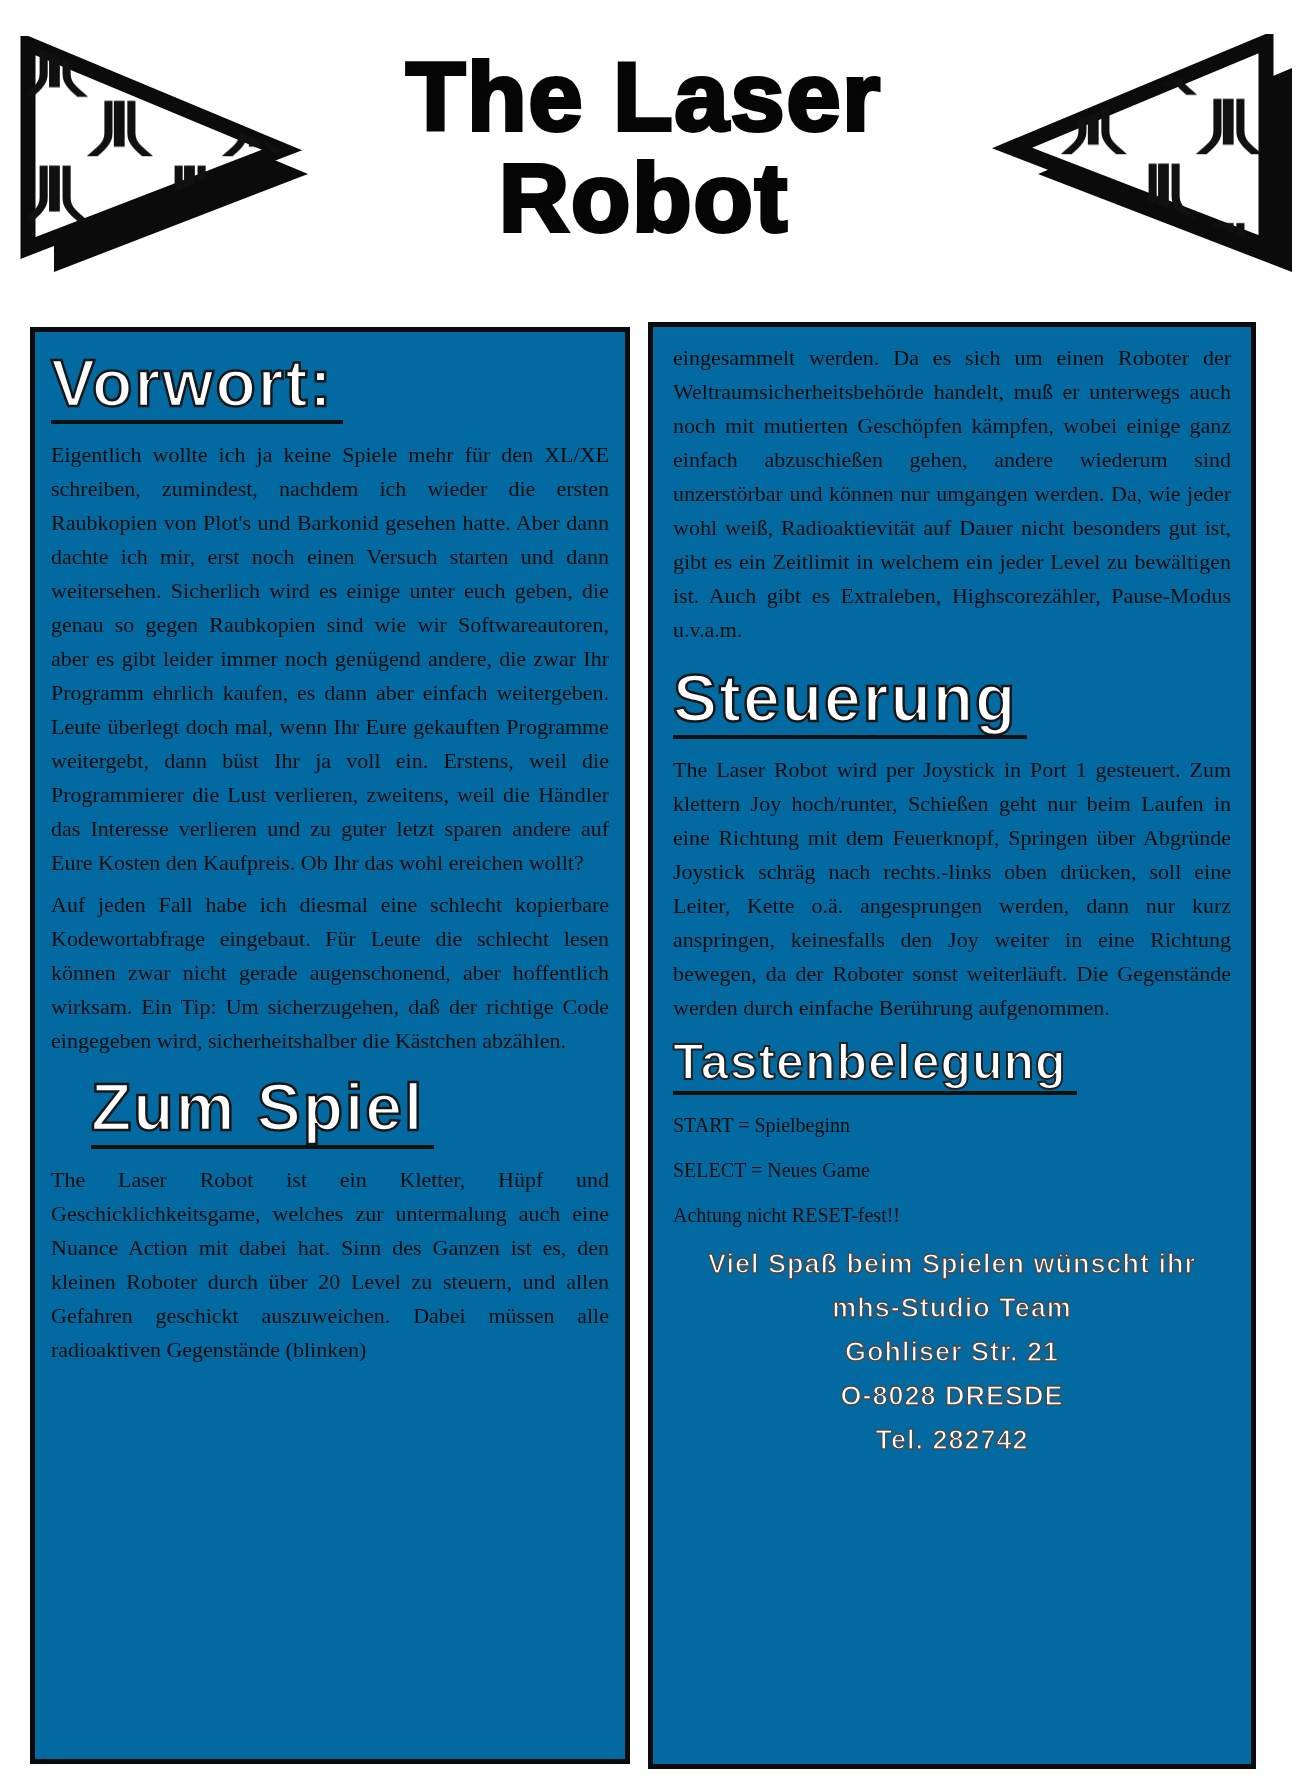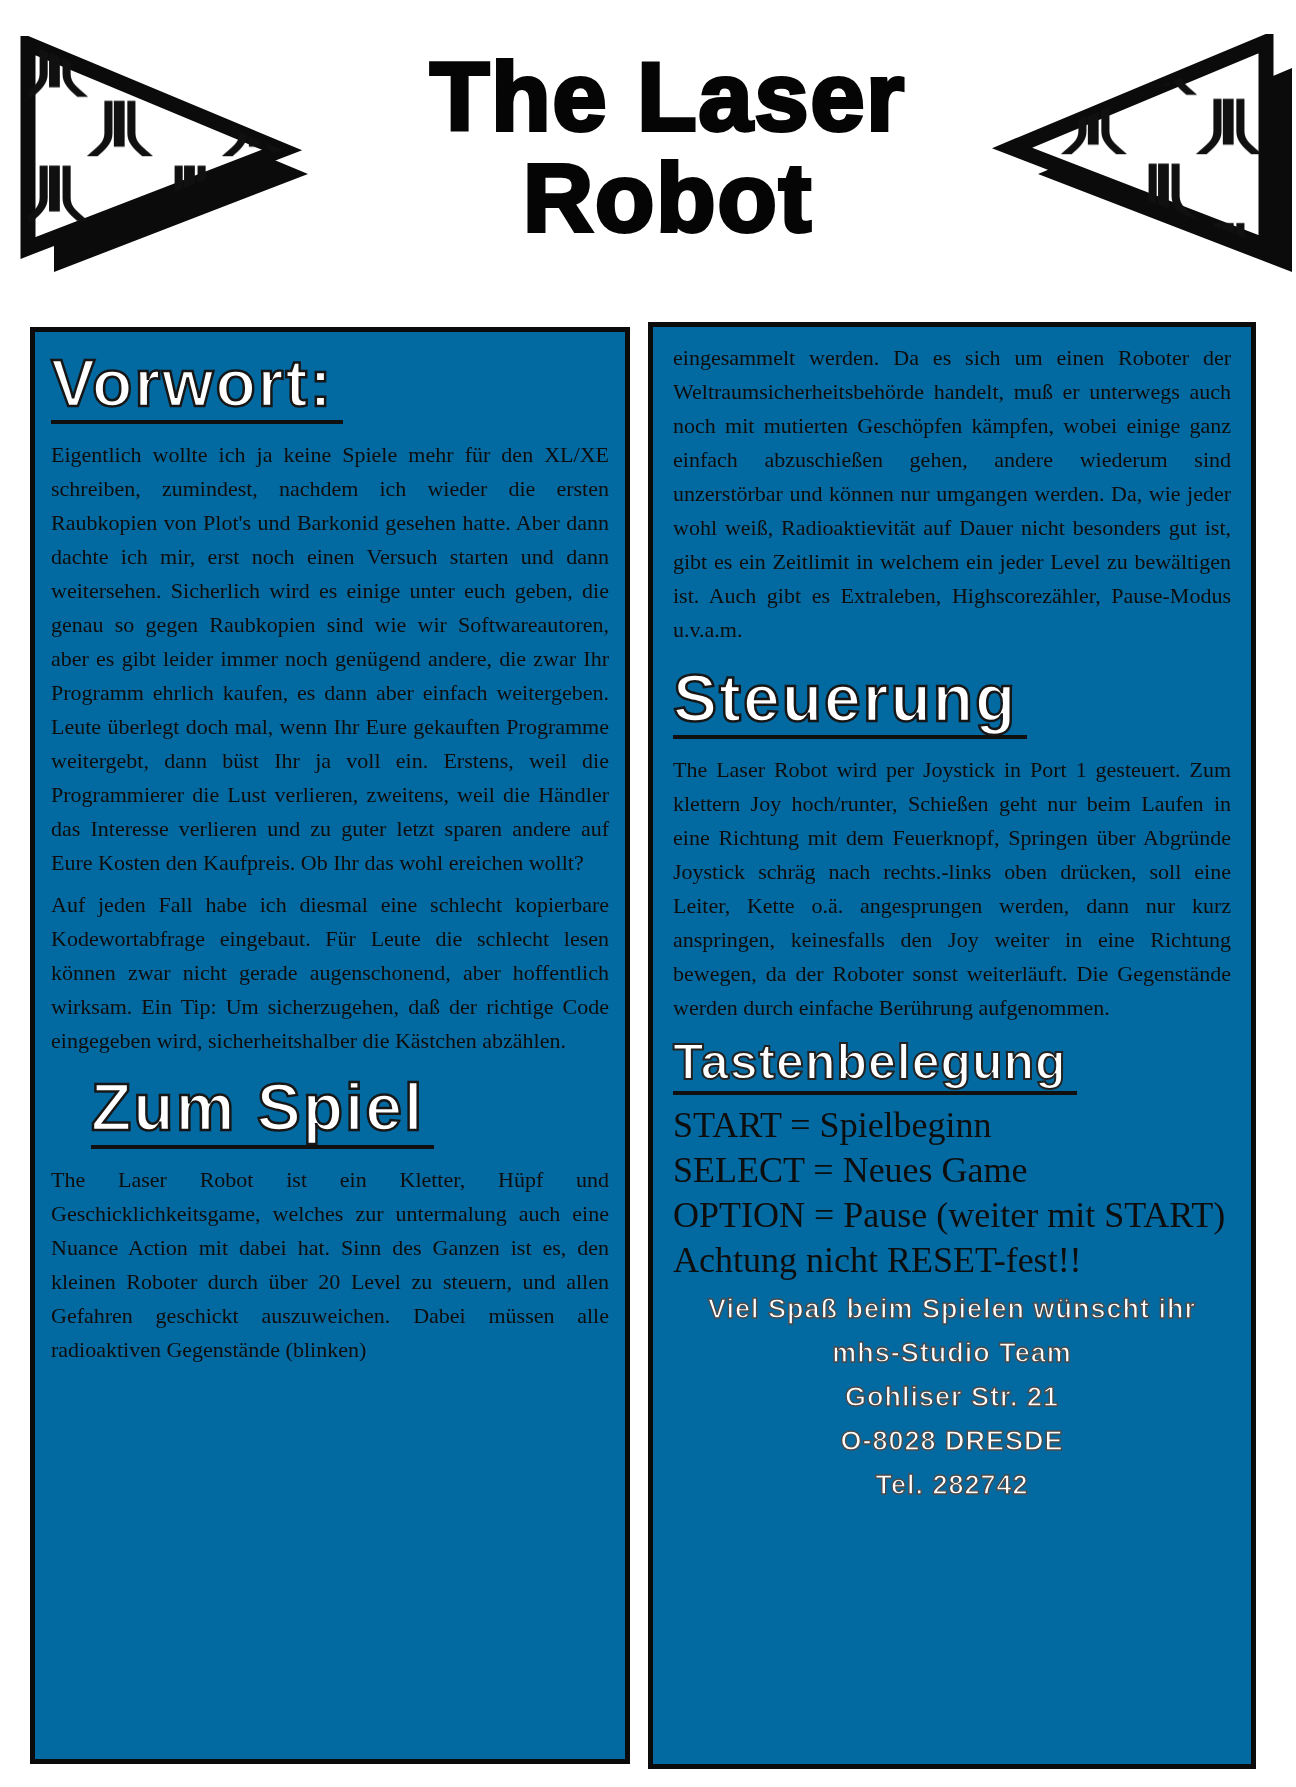--- a/index.html
+++ b/index.html
@@ -9,21 +9,21 @@
     position: relative;
     overflow: hidden;
     font-family: "Liberation Serif", serif;
     color: #0d0d0d;
   }
   .page { position: absolute; inset: 0; }
 
   
   .title {
     position: absolute;
-    left: 308px; top: 46px; width: 720px;
+    left: 284px; top: 46px; width: 720px;
     text-align: center;
     font-family: "Liberation Sans", sans-serif;
     font-weight: bold;
     font-size: 97px;
     line-height: 101px;
     letter-spacing: 2px;
     color: #050505;
     -webkit-text-stroke: 4px #050505;
   }
   .logo { position: absolute; }
@@ -61,21 +61,21 @@
     letter-spacing: 2px;
   }
   .h-large { font-size: 66px; }
   .h-small { font-size: 50px; -webkit-text-stroke: 2px #222222; letter-spacing: 1px; }
 
   .h-steuerung { margin-top: 16px; }
   .h-zumspiel  { margin-top: 14px; margin-left: 40px; }
   .h-tasten    { margin: 10px 0 8px 0; }
 
   .keyline {
-    font-size: 36px;
+    font-size: 20px;
     line-height: 45px;
     text-align: left;
   }
 
   .footer { margin-top: 4px; }
   .footer-line {
     font-family: "Liberation Sans", sans-serif;
     font-weight: bold;
     font-size: 27px;
     line-height: 44px;
@@ -144,21 +144,20 @@
     <p class="para">eingesammelt werden. Da es sich um einen Roboter der Weltraumsicherheitsbehörde handelt, muß er unterwegs auch noch mit mutierten Geschöpfen kämpfen, wobei einige ganz einfach abzuschießen gehen, andere wiederum sind unzerstörbar und können nur umgangen werden. Da, wie jeder wohl weiß, Radioaktievität auf Dauer nicht besonders gut ist, gibt es ein Zeitlimit in welchem ein jeder Level zu bewältigen ist. Auch gibt es Extraleben, Highscorezähler, Pause-Modus u.v.a.m.</p>
     <div class="h-wrap h-steuerung">
       <span class="outline-h h-large">Steuerung</span>
     </div>
     <p class="para">The Laser Robot wird per Joystick in Port 1 gesteuert. Zum klettern Joy hoch/runter, Schießen geht nur beim Laufen in eine Richtung mit dem Feuerknopf, Springen über Abgründe Joystick schräg nach rechts.-links oben drücken, soll eine Leiter, Kette o.ä. angesprungen werden, dann nur kurz anspringen, keinesfalls den Joy weiter in eine Richtung bewegen, da der Roboter sonst weiterläuft. Die Gegenstände werden durch einfache Berührung aufgenommen.</p>
     <div class="h-wrap h-tasten">
       <span class="outline-h h-small">Tastenbelegung</span>
     </div>
     <div class="keyline">START = Spielbeginn</div>
     <div class="keyline">SELECT = Neues Game</div>
-    <div class="keyline">OPTION = Pause (weiter mit START)</div>
     <div class="keyline">Achtung nicht RESET-fest!!</div>
     <div class="footer">
       <div class="footer-line">Viel Spaß beim Spielen wünscht ihr</div>
       <div class="footer-line">mhs-Studio Team</div>
       <div class="footer-line">Gohliser Str. 21</div>
       <div class="footer-line">O-8028 DRESDE</div>
       <div class="footer-line">Tel. 282742</div>
     </div>
   </div>
 

